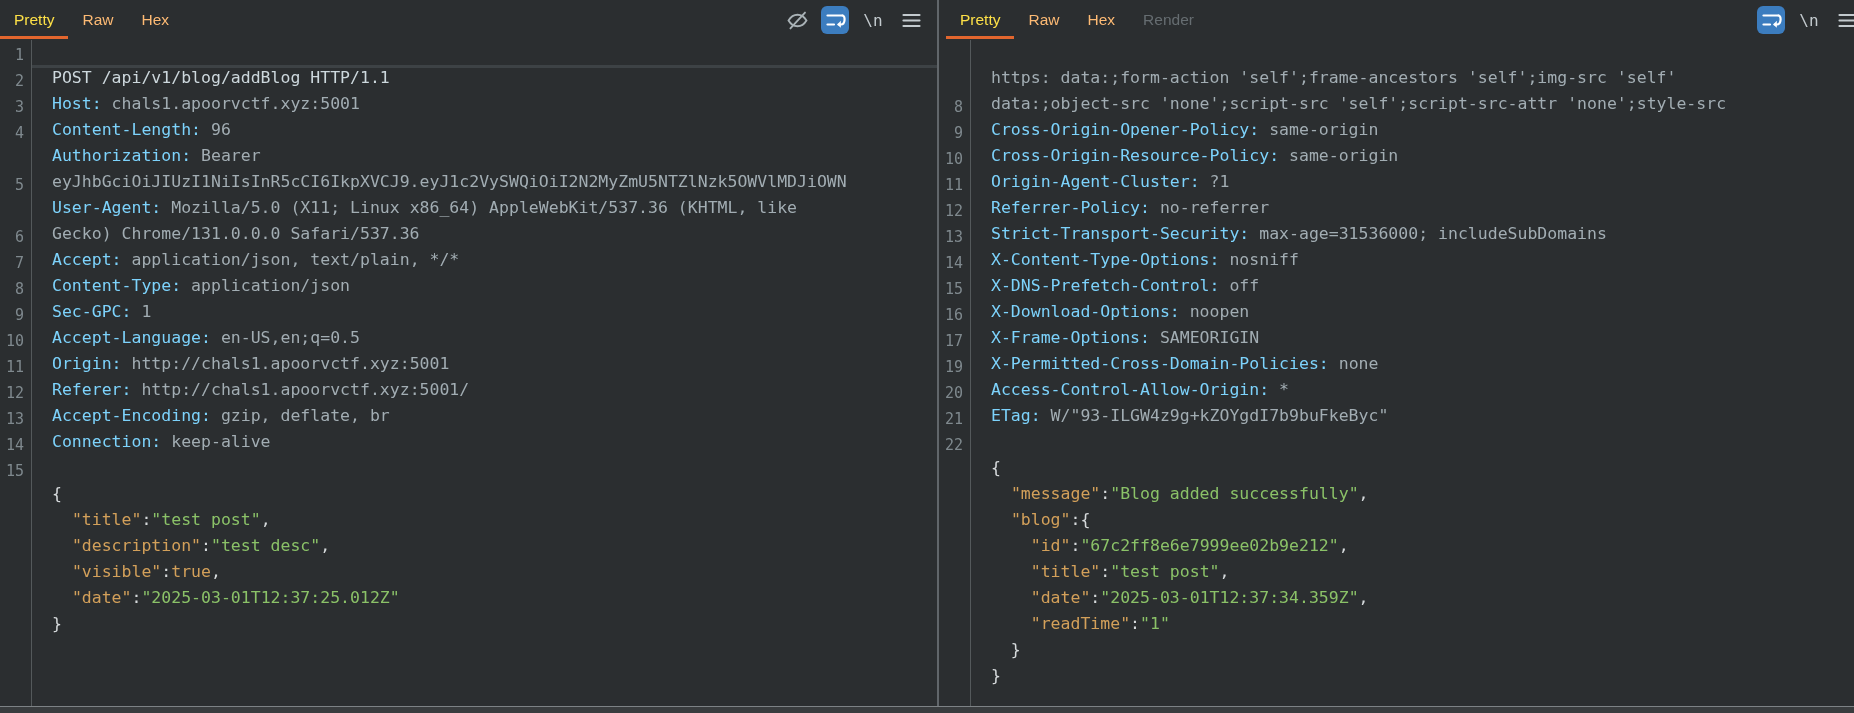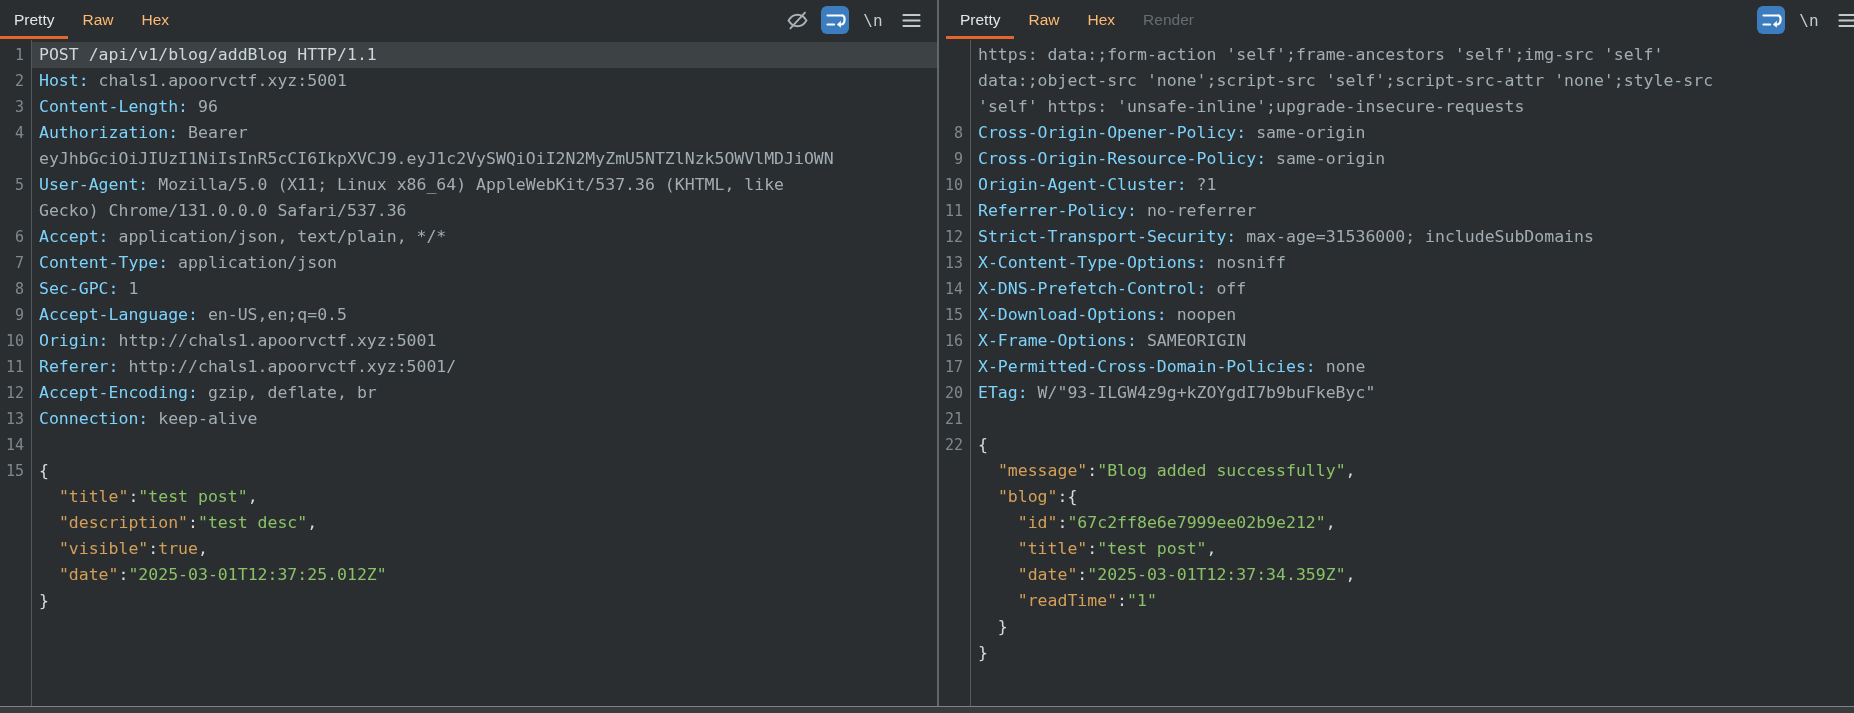--- a/index.html
+++ b/index.html
@@ -9,37 +9,37 @@
   #request-panel{left:0;width:937px;}
   #response-panel{left:939px;right:0;}
   .splitter{position:absolute;left:937px;top:0;bottom:0;width:2px;background:#61666a;z-index:4;}
 
   
   .panel-header{position:relative;height:40px;display:flex;align-items:stretch;}
   .tabs{display:flex;align-items:stretch;height:100%;}
   #response-panel .tabs{padding-left:7px;}
   .tab{display:flex;align-items:center;padding:0 14px;font-size:15.5px;color:#fdba74;
        position:relative;cursor:default;}
-  .tab.active{color:#e5e5e5;}
+  .tab.active{color:#fde047;}
   .tab.active::after{content:"";position:absolute;left:0;right:0;bottom:1px;height:3px;background:#e2662e;}
   .tab.disabled{color:#666d71;}
   .toolbar{position:absolute;top:0;height:40px;display:flex;align-items:center;gap:10px;}
   #request-panel .toolbar{right:12px;}
   #response-panel .toolbar{right:-7px;}
   .icon-btn{display:flex;align-items:center;justify-content:center;width:28px;height:28px;}
   .nl-glyph{font-family:"DejaVu Sans Mono",monospace;font-size:16px;color:#c3cace;}
 
   
   .code{position:absolute;top:40px;left:0;right:0;bottom:0;padding-top:2px;
         font-family:"DejaVu Sans Mono",monospace;font-size:16.5px;line-height:26px;overflow:hidden;}
   .code::before{content:"";position:absolute;left:31px;top:0;bottom:0;width:1px;background:#54595b;}
   .row{display:flex;height:26px;white-space:pre;}
   .ln{width:31px;min-width:31px;text-align:right;padding-right:7px;box-sizing:border-box;
       color:#7f898e;font-size:15px;user-select:none;}
-  .ct{flex:1;padding-left:8px;}
+  .ct{flex:1;padding-left:21px;margin-top:23px;}
   .row.hl .ct{background:#3d4245;}
 
   .tok-r{color:#cdd8dd;}   
   .tok-h{color:#7dd3fc;}   
   .tok-v{color:#a2adb3;}   
   .tok-k{color:#d3a05a;}   
   .tok-s{color:#8bc268;}   
   .tok-p{color:#d6dadc;}   
 
   
@@ -140,31 +140,31 @@
         <span class="icon-btn">
           <svg width="19" height="15" viewBox="0 0 19 15" stroke="#c3cace" stroke-width="2.2" stroke-linecap="round">
             <path d="M1.5 2h16M1.5 7.5h16M1.5 13h16"></path>
           </svg>
         </span>
       </div>
     </div>
     <div class="code">
         <div class="row"><span class="ln"></span><span class="ct"><span class="tok-v">https: data:;form-action 'self';frame-ancestors 'self';img-src 'self'</span></span></div>
         <div class="row"><span class="ln"></span><span class="ct"><span class="tok-v">data:;object-src 'none';script-src 'self';script-src-attr 'none';style-src</span></span></div>
-        <div class="row"><span class="ln"></span><span class="ct"><span class="tok-v">'self' https: 'unsafe-inline';upgrade-insecure-requests</span></span></div>
         <div class="row"><span class="ln">8</span><span class="ct"><span class="tok-h">Cross-Origin-Opener-Policy:</span><span class="tok-v"> same-origin</span></span></div>
         <div class="row"><span class="ln">9</span><span class="ct"><span class="tok-h">Cross-Origin-Resource-Policy:</span><span class="tok-v"> same-origin</span></span></div>
         <div class="row"><span class="ln">10</span><span class="ct"><span class="tok-h">Origin-Agent-Cluster:</span><span class="tok-v"> ?1</span></span></div>
         <div class="row"><span class="ln">11</span><span class="ct"><span class="tok-h">Referrer-Policy:</span><span class="tok-v"> no-referrer</span></span></div>
         <div class="row"><span class="ln">12</span><span class="ct"><span class="tok-h">Strict-Transport-Security:</span><span class="tok-v"> max-age=31536000; includeSubDomains</span></span></div>
         <div class="row"><span class="ln">13</span><span class="ct"><span class="tok-h">X-Content-Type-Options:</span><span class="tok-v"> nosniff</span></span></div>
         <div class="row"><span class="ln">14</span><span class="ct"><span class="tok-h">X-DNS-Prefetch-Control:</span><span class="tok-v"> off</span></span></div>
         <div class="row"><span class="ln">15</span><span class="ct"><span class="tok-h">X-Download-Options:</span><span class="tok-v"> noopen</span></span></div>
         <div class="row"><span class="ln">16</span><span class="ct"><span class="tok-h">X-Frame-Options:</span><span class="tok-v"> SAMEORIGIN</span></span></div>
         <div class="row"><span class="ln">17</span><span class="ct"><span class="tok-h">X-Permitted-Cross-Domain-Policies:</span><span class="tok-v"> none</span></span></div>
+        <div class="row"><span class="ln">19</span><span class="ct"><span class="tok-h">Access-Control-Allow-Origin:</span><span class="tok-v"> *</span></span></div>
         <div class="row"><span class="ln">20</span><span class="ct"><span class="tok-h">ETag:</span><span class="tok-v"> W/"93-ILGW4z9g+kZOYgdI7b9buFkeByc"</span></span></div>
         <div class="row"><span class="ln">21</span><span class="ct"></span></div>
         <div class="row"><span class="ln">22</span><span class="ct"><span class="tok-p">{</span></span></div>
         <div class="row"><span class="ln"></span><span class="ct"><span class="tok-p">  </span><span class="tok-k">"message"</span><span class="tok-p">:</span><span class="tok-s">"Blog added successfully"</span><span class="tok-p">,</span></span></div>
         <div class="row"><span class="ln"></span><span class="ct"><span class="tok-p">  </span><span class="tok-k">"blog"</span><span class="tok-p">:{</span></span></div>
         <div class="row"><span class="ln"></span><span class="ct"><span class="tok-p">    </span><span class="tok-k">"id"</span><span class="tok-p">:</span><span class="tok-s">"67c2ff8e6e7999ee02b9e212"</span><span class="tok-p">,</span></span></div>
         <div class="row"><span class="ln"></span><span class="ct"><span class="tok-p">    </span><span class="tok-k">"title"</span><span class="tok-p">:</span><span class="tok-s">"test post"</span><span class="tok-p">,</span></span></div>
         <div class="row"><span class="ln"></span><span class="ct"><span class="tok-p">    </span><span class="tok-k">"date"</span><span class="tok-p">:</span><span class="tok-s">"2025-03-01T12:37:34.359Z"</span><span class="tok-p">,</span></span></div>
         <div class="row"><span class="ln"></span><span class="ct"><span class="tok-p">    </span><span class="tok-k">"readTime"</span><span class="tok-p">:</span><span class="tok-s">"1"</span></span></div>
         <div class="row"><span class="ln"></span><span class="ct"><span class="tok-p">  }</span></span></div>

